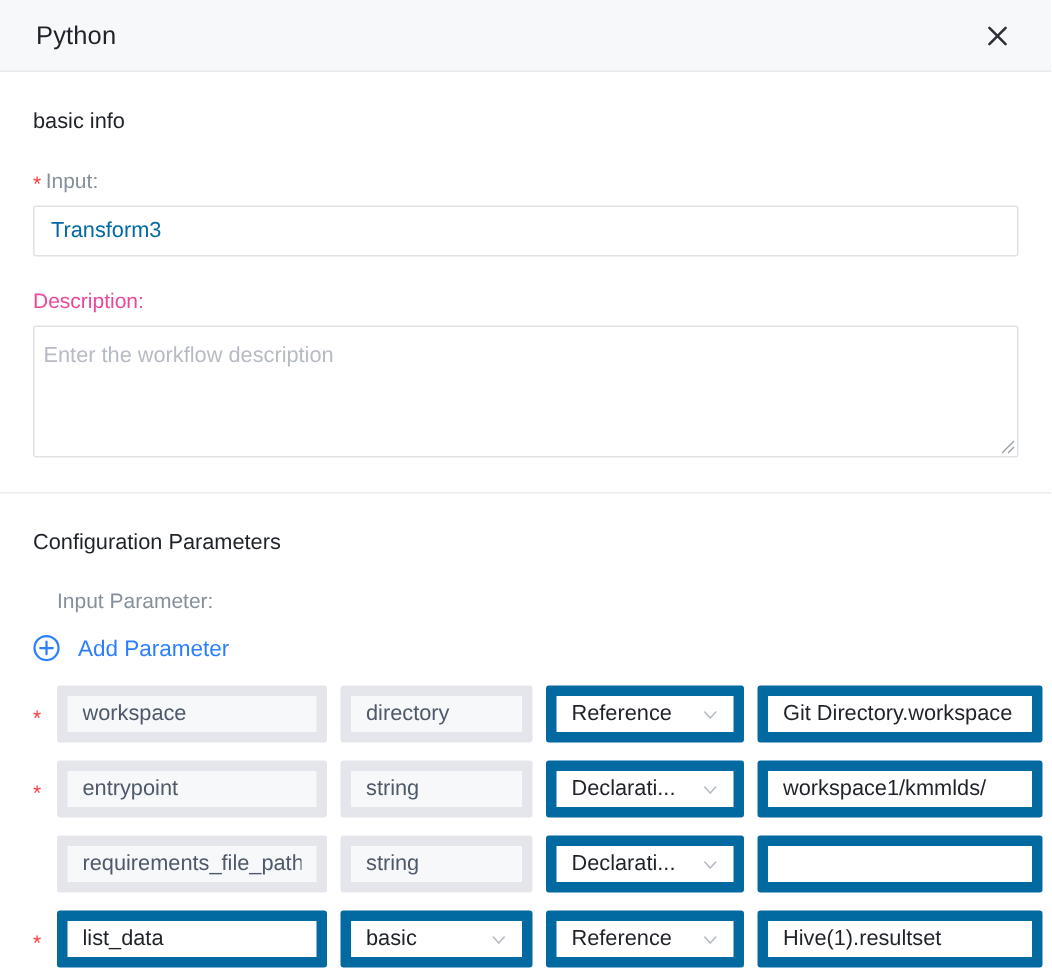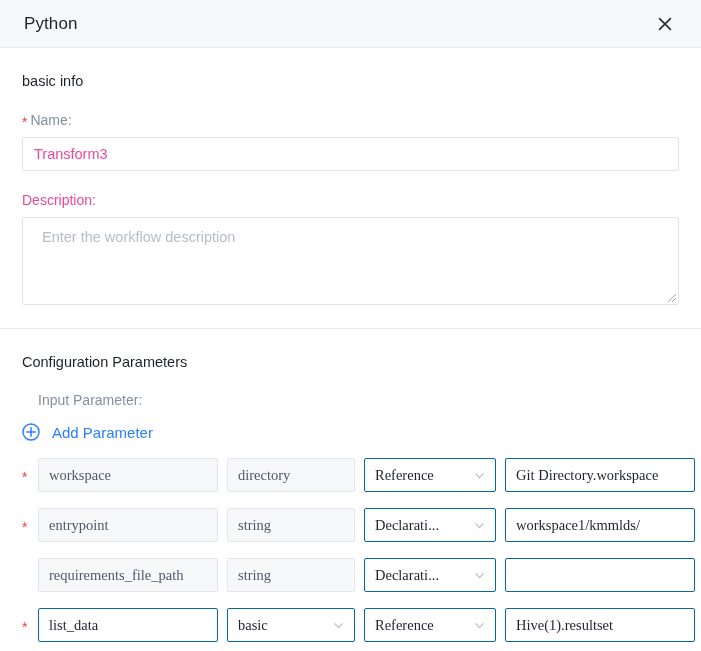--- a/index.html
+++ b/index.html
@@ -86,39 +86,39 @@
   }
 
   .text-input {
     display: block;
     width: 657px;
     height: 34px;
     border: 1px solid #e0e2e6;
     border-radius: 2px;
     background: #ffffff;
     font-size: 14.5px;
-    color: #ec4899;
+    color: #0369a1;
     font-family: "Liberation Sans", sans-serif;
     padding: 0 11px;
     outline: none;
   }
   .text-input::placeholder { color: #b7bcc4; }
 
   .textarea-wrap { position: relative; width: 657px; }
   .textarea-input {
     display: block;
     width: 657px;
     height: 88px;
     border: 1px solid #e0e2e6;
     border-radius: 2px;
     background: #ffffff;
     font-size: 14.5px;
     color: #1f2329;
     font-family: "Liberation Sans", sans-serif;
-    padding: 9px 19px;
+    padding: 9px 6px;
     outline: none;
     resize: none;
     line-height: 1.4;
   }
   .textarea-input::placeholder { color: #b7bcc4; }
   .resize-grip {
     position: absolute;
     right: 2px; bottom: 2px;
     width: 12px; height: 12px;
     pointer-events: none;
@@ -170,32 +170,31 @@
     font-size: 14px;
     text-align: left;
     line-height: 1;
     padding-top: 3px;
   }
   .row-star.empty { color: transparent; }
 
   .cell {
     position: relative;
     height: 34px;
-    border: 1px solid #0369a1;
+    border: 7px solid #0369a1;
     border-radius: 2px;
     background: #ffffff;
     display: flex;
     align-items: center;
     padding: 12px 10px;
     font-size: 14.5px;
     color: #1f2329;
     margin-right: 9px;
     overflow: hidden;
     white-space: nowrap;
-    font-family: Liberation Serif, serif;
   }
   .cell.disabled {
     background: #f7f8fa;
     border-color: #e5e6eb;
     color: #4e5969;
   }
   .cell .cell-text {
     overflow: hidden;
     white-space: nowrap;
     display: block;
@@ -233,21 +232,21 @@
       </svg>
     </button>
   </div>
 
   <div class="panel-body">
 
     <div class="section">
       <div class="section-title">basic info</div>
 
       <label class="field-label req-label">
-        <span class="req-star">*</span><span>Name:</span>
+        <span class="req-star">*</span><span>Input:</span>
       </label>
       <input class="text-input" type="text" value="Transform3" style="">
 
       <label class="field-label">Description:</label>
       <div class="textarea-wrap">
         <textarea class="textarea-input" placeholder="Enter the workflow description" style=""></textarea>
         <svg class="resize-grip" viewBox="0 0 12 12" aria-hidden="true">
           <path d="M11 3 L3 11 M11 7 L7 11" stroke="#9aa0a8" stroke-width="0.9" fill="none"></path>
         </svg>
       </div>

